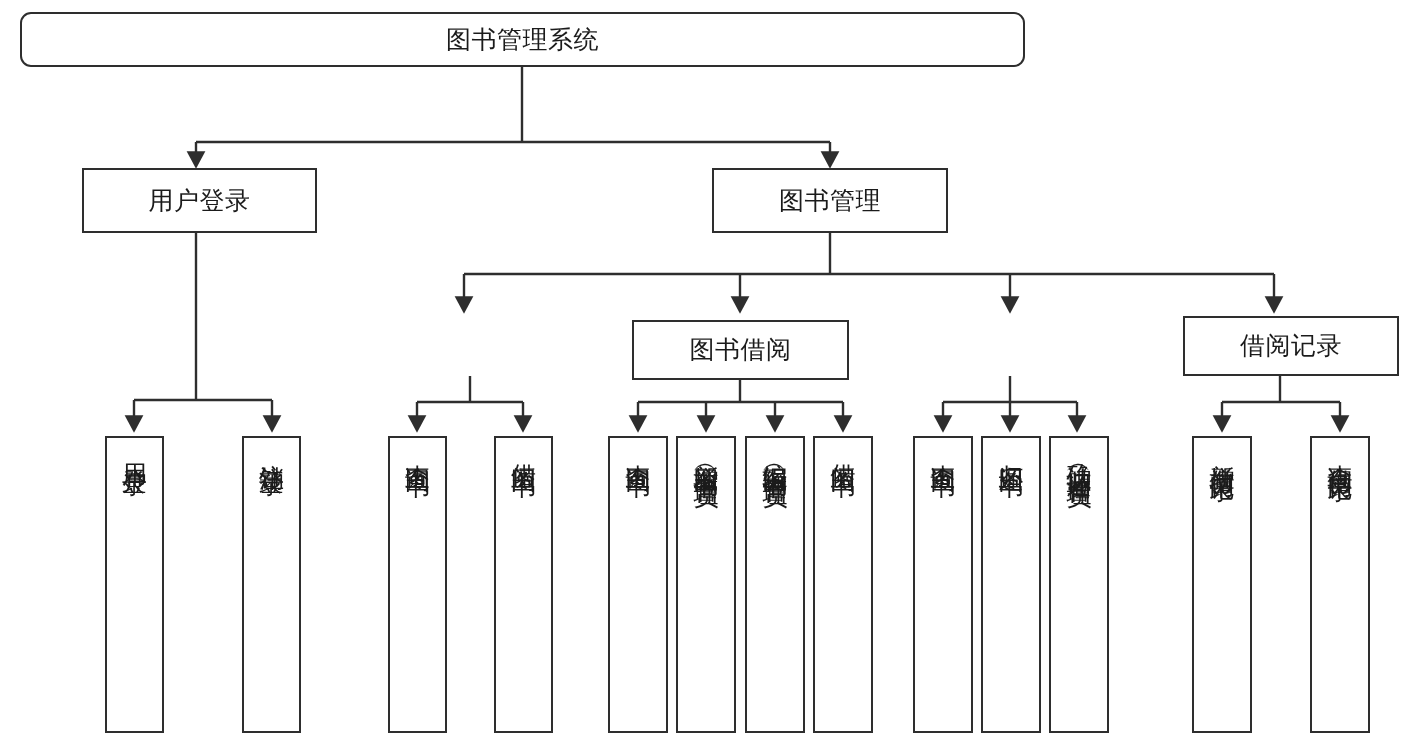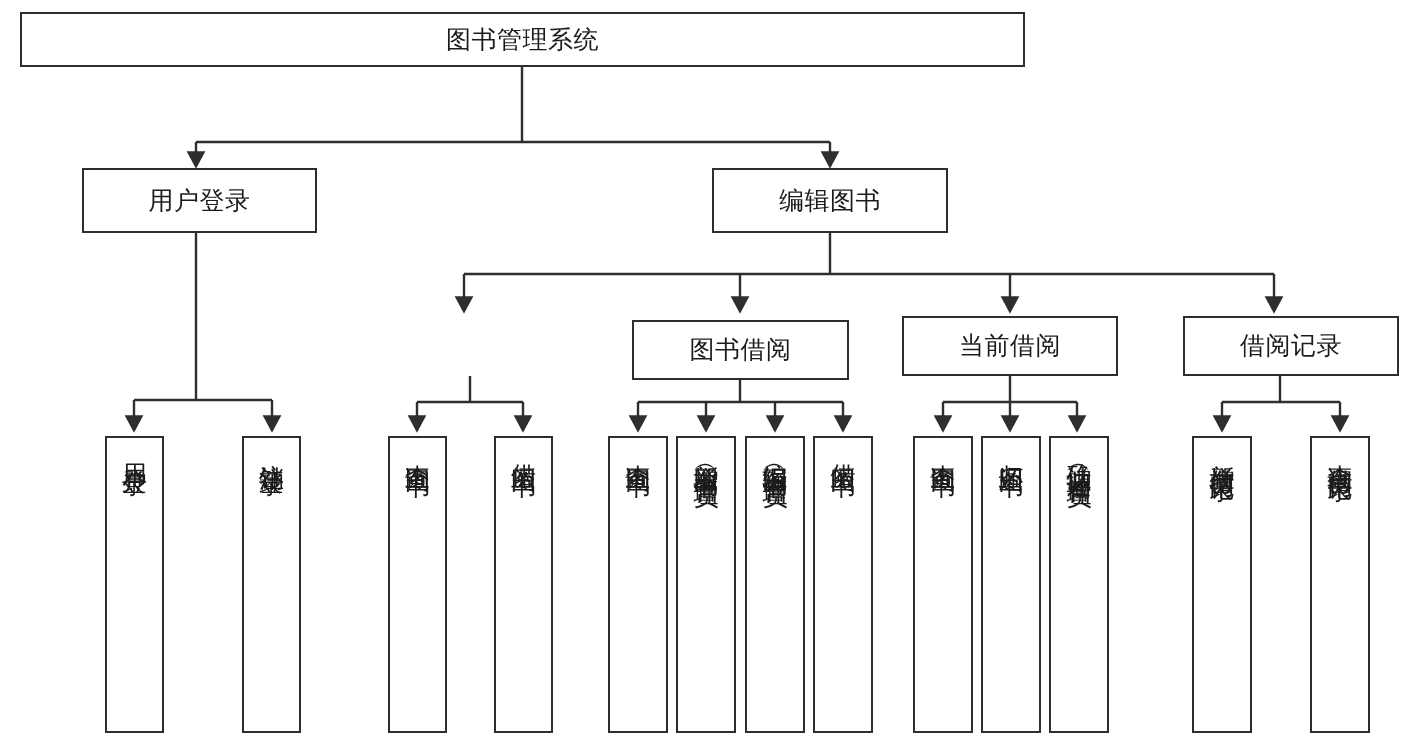--- a/index.html
+++ b/index.html
@@ -123,36 +123,33 @@
       <path d="M1010,402 L1010,424" marker-end="url(#arrowhead)"></path>
       <path d="M1077,402 L1077,424" marker-end="url(#arrowhead)"></path>
 
       <path d="M1280,376 L1280,402"></path>
       <path d="M1222,402 L1340,402"></path>
       <path d="M1222,402 L1222,424" marker-end="url(#arrowhead)"></path>
       <path d="M1340,402 L1340,424" marker-end="url(#arrowhead)"></path>
     </g>
   </svg>
 
-  <div class="node horiz" id="node-root" style="left:20px; top:12px; width:1005px; height:55px;">
+  <div class="node horiz" id="node-root" style="left:20px; top:12px; width:1005px; height:55px;border-radius:11px;">
     <span class="node-label">图书管理系统</span>
   </div>
 
   <div class="node horiz" style="left:82px; top:168px; width:235px; height:65px;">
     <span class="node-label">用户登录</span>
   </div>
   <div class="node horiz" style="left:712px; top:168px; width:236px; height:65px;">
-    <span class="node-label">编辑图书</span>
+    <span class="node-label">图书管理</span>
   </div>
 
   <div class="node horiz" style="left:632px; top:320px; width:217px; height:60px;">
     <span class="node-label">图书借阅</span>
-  </div>
-  <div class="node horiz" style="left:902px; top:316px; width:216px; height:60px;">
-    <span class="node-label">当前借阅</span>
   </div>
   <div class="node horiz" style="left:1172px; top:316px; width:216px; height:60px;margin-left:11px;">
     <span class="node-label">借阅记录</span>
   </div>
 
   <div class="node vert" style="left:105px; top:436px; width:59px; height:297px;">
     <span class="node-label">用户登录</span>
   </div>
   <div class="node vert" style="left:242px; top:436px; width:59px; height:297px;">
     <span class="node-label">注销登录</span>

